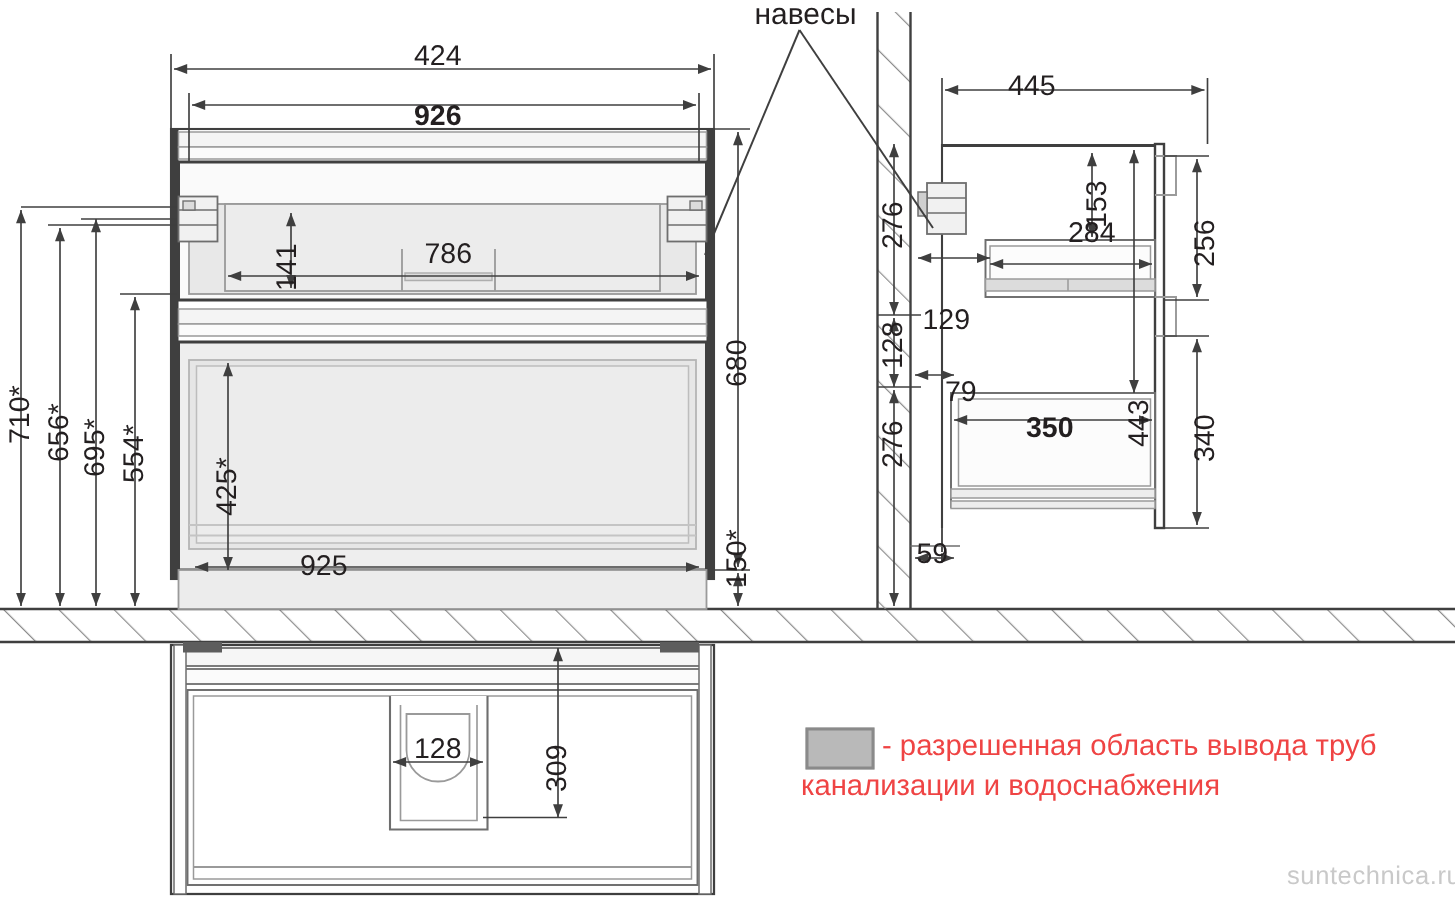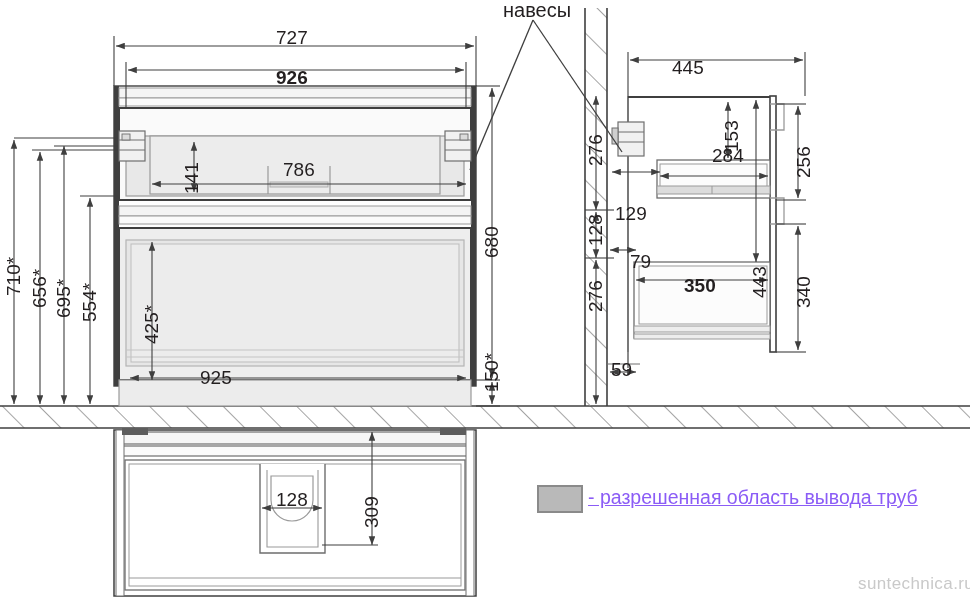--- a/index.html
+++ b/index.html
@@ -2,21 +2,21 @@
 <html><head>
 <meta charset="utf-8">
 <style>
   html,body{margin:0;padding:0;background:#ffffff;}
   body{width:970px;height:598px;position:relative;overflow:hidden;
        font-family:"Liberation Sans","DejaVu Sans",sans-serif;color:#231f20;}
   #stage{position:absolute;left:0;top:0;width:970px;height:480px;}
   svg{position:absolute;left:0;top:0;width:970px;height:598px;}
   .lbl{position:absolute;white-space:nowrap;font-size:19px;color:#231f20;line-height:1;}
   .lbl.v{transform-origin:0 0;}
-  .legend-text{position:absolute;font-size:19.5px;color:#8b5cf6;line-height:26px;white-space:nowrap;text-decoration:underline;}
+  .legend-text{position:absolute;font-size:19.5px;color:#ef4444;line-height:26px;white-space:nowrap;}
   .wm{position:absolute;font-size:17px;color:#c9c9c9;letter-spacing:.4px;white-space:nowrap;}
   .sw{position:absolute;background:#b9b9b9;border:2px solid #8a8a8a;}
 </style>
 </head>
 <body>
 
 <div id="stage">
 
 <svg viewBox="0 0 970 598" xmlns="http://www.w3.org/2000/svg">
   <defs>
@@ -206,48 +206,49 @@
 
   <g stroke="#3f3f3f" stroke-width="1.1" fill="none">
     <line x1="262" y1="508" x2="322" y2="508" marker-start="url(#ahs)" marker-end="url(#ah)"></line>
     <line x1="372" y1="432" x2="372" y2="545" marker-start="url(#ahs)" marker-end="url(#ah)"></line>
     <line x1="322" y1="545" x2="378" y2="545"></line>
   </g>
 </svg>
 
 <div class="lbl" style="left:503px;top:0px;font-size:20px;">навесы</div>
 
-<div class="lbl" style="left:276px;top:28px;">727</div>
+<div class="lbl" style="left:276px;top:28px;">424</div>
 <div class="lbl" style="left:276px;top:68px;font-weight:bold;">926</div>
 <div class="lbl" style="left:283px;top:160px;">786</div>
 <div class="lbl v" style="left:182px;top:194px;transform:rotate(-90deg);">141</div>
 <div class="lbl v" style="left:142px;top:344px;transform:rotate(-90deg);">425*</div>
 <div class="lbl" style="left:200px;top:368px;">925</div>
 <div class="lbl v" style="left:482px;top:258px;transform:rotate(-90deg);">680</div>
 <div class="lbl v" style="left:482px;top:392px;transform:rotate(-90deg);">150*</div>
 <div class="lbl v" style="left:4px;top:296px;transform:rotate(-90deg);">710*</div>
 <div class="lbl v" style="left:30px;top:308px;transform:rotate(-90deg);">656*</div>
 <div class="lbl v" style="left:54px;top:318px;transform:rotate(-90deg);">695*</div>
 <div class="lbl v" style="left:80px;top:322px;transform:rotate(-90deg);">554*</div>
 
-<div class="lbl" style="left:672px;top:58px;">445</div>
+<div class="lbl" style="left:672px;top:48px;">445</div>
 <div class="lbl v" style="left:586px;top:166px;transform:rotate(-90deg);">276</div>
 <div class="lbl v" style="left:586px;top:246px;transform:rotate(-90deg);">128</div>
 <div class="lbl v" style="left:586px;top:312px;transform:rotate(-90deg);">276</div>
 <div class="lbl" style="left:615px;top:160px;margin-top:44px;">129</div>
 <div class="lbl v" style="left:722px;top:152px;transform:rotate(-90deg);">153</div>
 <div class="lbl" style="left:712px;top:146px;">284</div>
 <div class="lbl v" style="left:750px;top:298px;transform:rotate(-90deg);">443</div>
 <div class="lbl v" style="left:794px;top:178px;transform:rotate(-90deg);">256</div>
 <div class="lbl" style="left:630px;top:252px;">79</div>
 <div class="lbl" style="left:684px;top:276px;font-weight:bold;">350</div>
 <div class="lbl v" style="left:794px;top:308px;transform:rotate(-90deg);">340</div>
 <div class="lbl" style="left:611px;top:360px;">59</div>
 
 <div class="lbl" style="left:276px;top:490px;">128</div>
 <div class="lbl v" style="left:362px;top:528px;transform:rotate(-90deg);">309</div>
 
 <div class="sw" style="left:537px;top:485px;width:42px;height:24px;"></div>
 <div class="legend-text" style="left:588px;top:484px;">- разрешенная область вывода труб</div>
+<div class="legend-text" style="left:534px;top:511px;">канализации и водоснабжения</div>
 
 <div class="wm" style="left:858px;top:574px;">suntechnica.ru</div>
 
 </div>
 
 </body></html>

